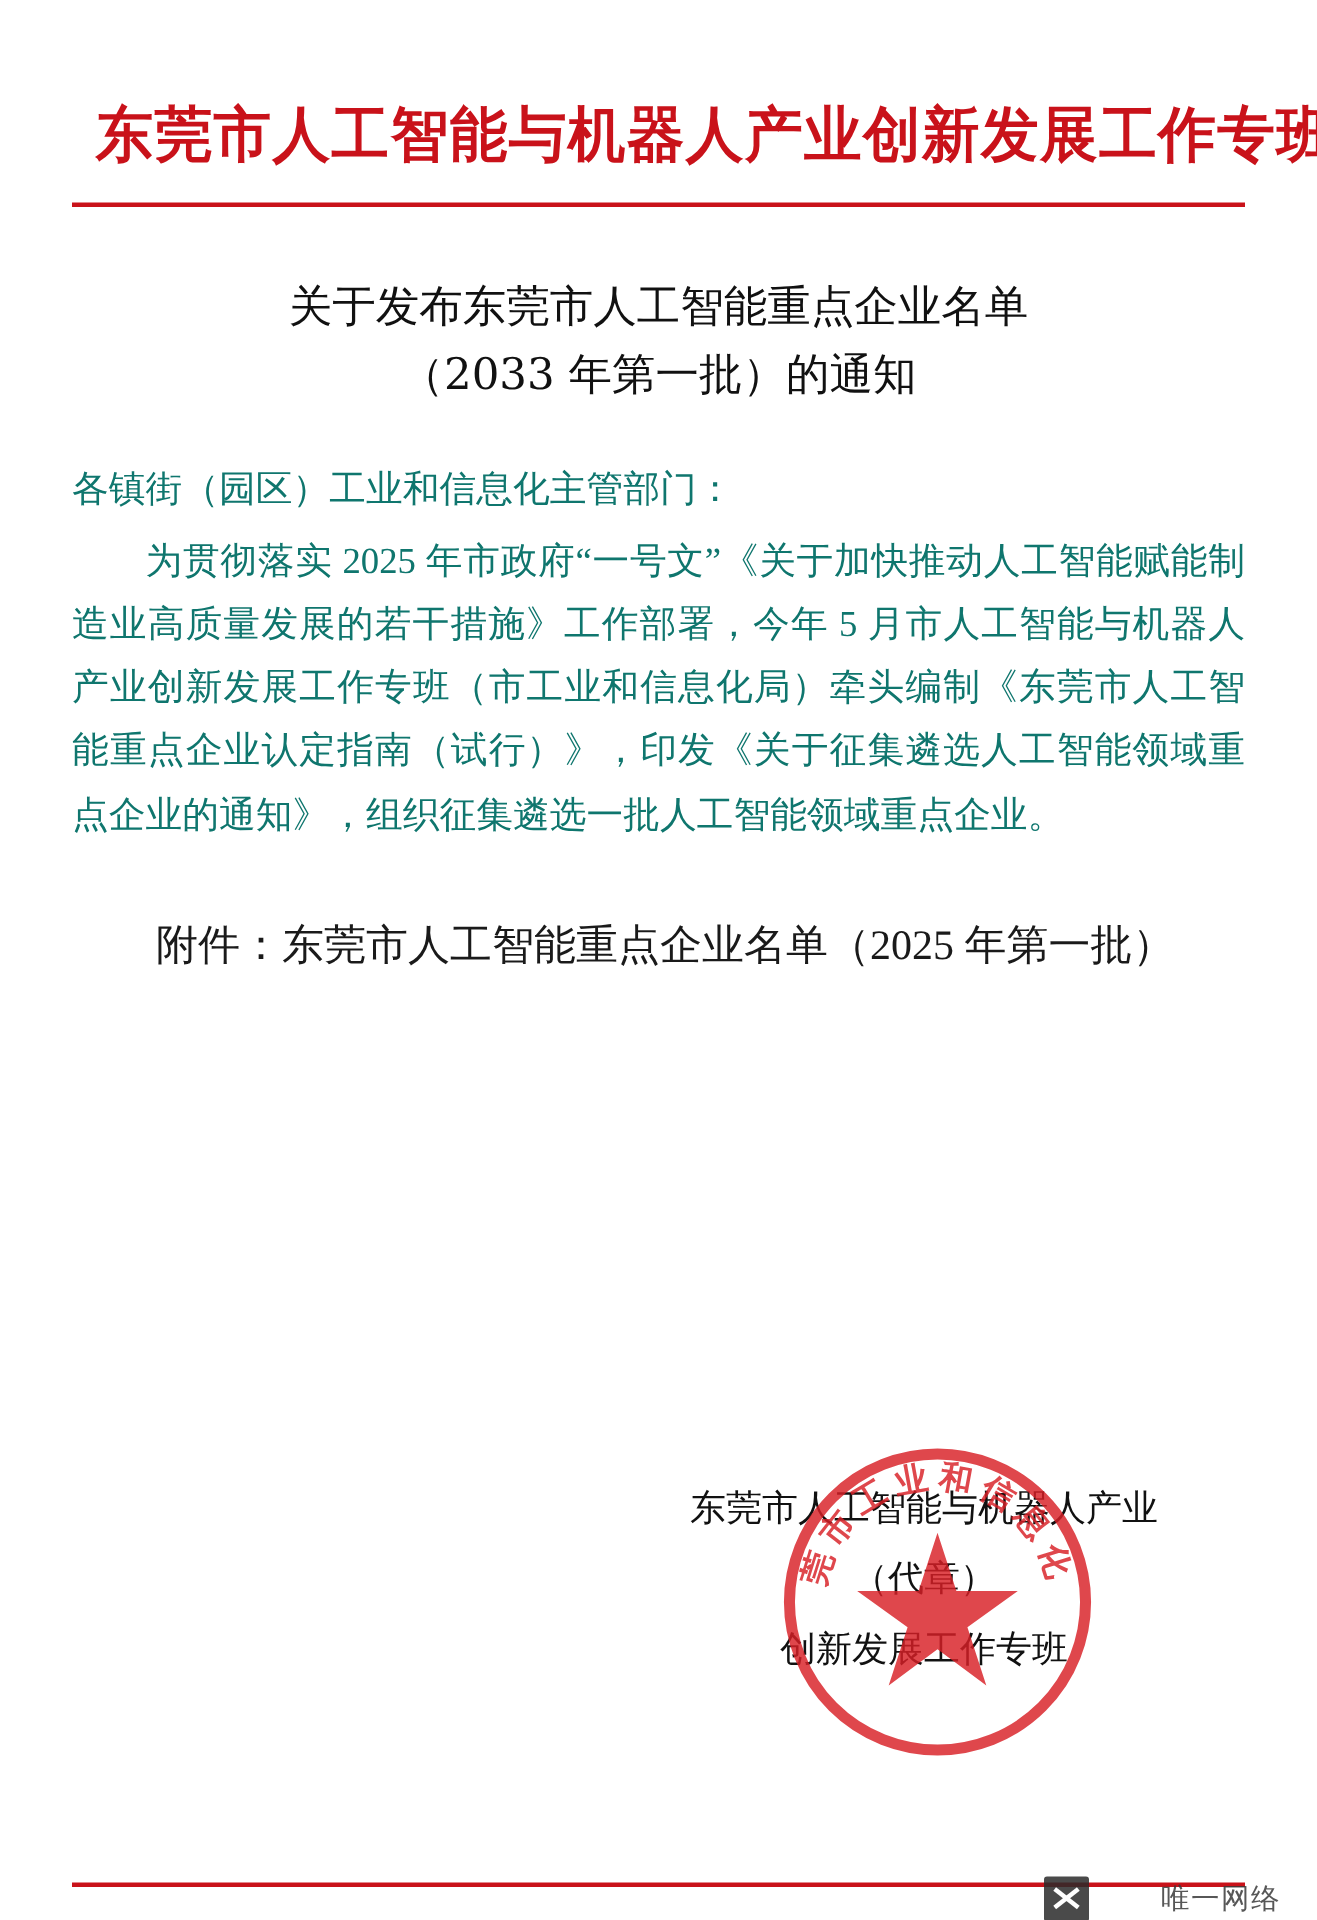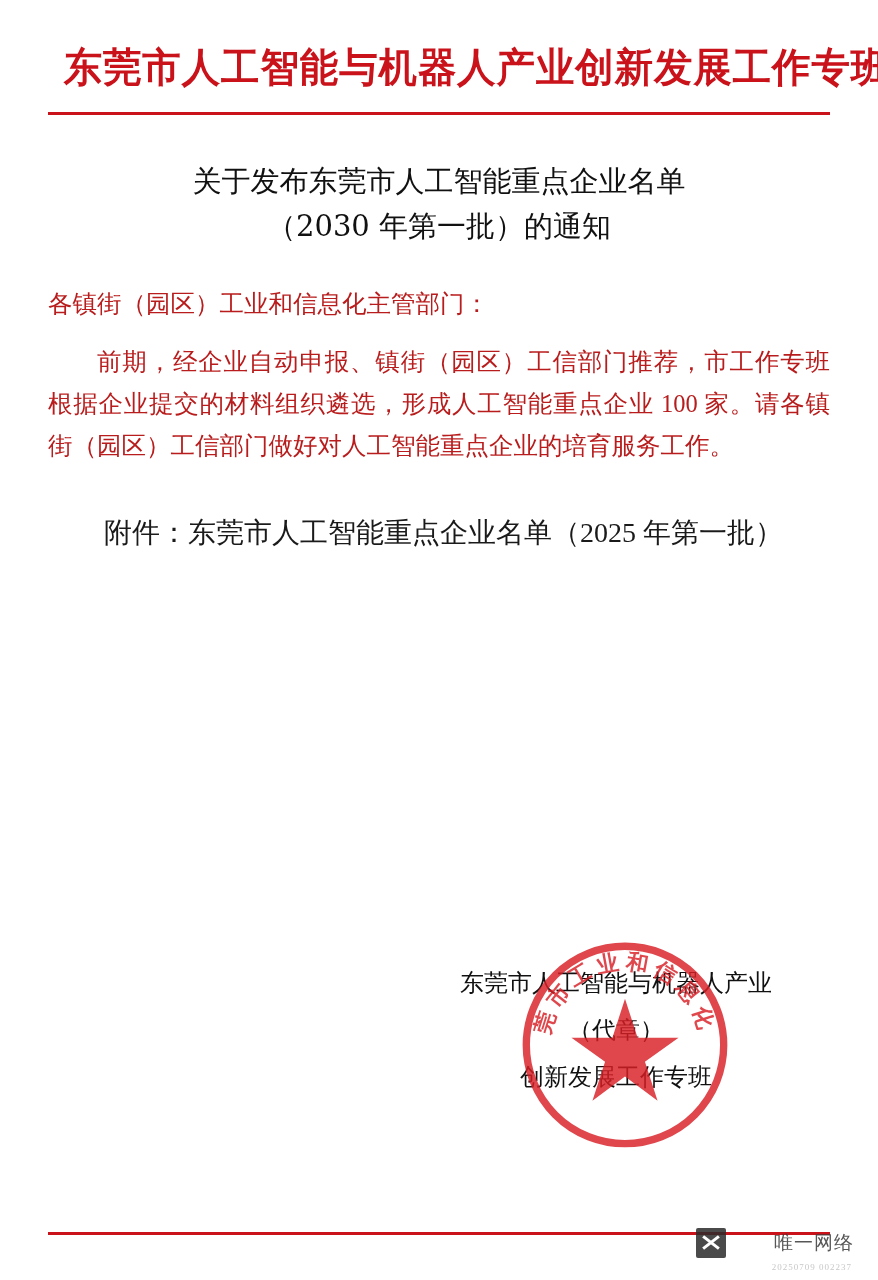--- a/index.html
+++ b/index.html
@@ -21,20 +21,21 @@
     width: 878px;
     height: 1280px;
     box-sizing: border-box;
     padding: 0 48px;
   }
 
   
   .letterhead {
     padding-top: 44px;
     text-align: center;
+    margin-top: 23px;
   }
   .letterhead-title {
     font-family: "DejaVu Serif", "Liberation Serif", serif;
     font-weight: bold;
     font-size: 40px;
     letter-spacing: 1px;
     color: #c9121a;
     line-height: 1.15;
     white-space: nowrap;
     transform: scaleX(0.96);
@@ -57,21 +58,21 @@
   }
   .doc-title .line {
     display: block;
   }
 
   
   .body-text {
     margin-top: 34px;
     font-size: 24.5px;
     line-height: 1.72;
-    color: #b91c1c;
+    color: #0f766e;
     text-align: justify;
     text-justify: inter-ideograph;
   }
   .body-text p {
     margin: 0 0 6px 0;
   }
   .p-indent {
     text-indent: 2em;
   }
   .p-gap {
@@ -173,26 +174,26 @@
 
 <div class="page">
 
   <div class="letterhead">
     <div class="letterhead-title">东莞市人工智能与机器人产业创新发展工作专班</div>
     <div class="letterhead-rule"></div>
   </div>
 
   <div class="doc-title">
     <span class="line">关于发布东莞市人工智能重点企业名单</span>
-    <span class="line">（2030 年第一批）的通知</span>
+    <span class="line">（2033 年第一批）的通知</span>
   </div>
 
   <div class="body-text">
     <p>各镇街（园区）工业和信息化主管部门：</p>
-    <p class="p-indent p-gap">前期，经企业自动申报、镇街（园区）工信部门推荐，市工作专班根据企业提交的材料组织遴选，形成人工智能重点企业 100 家。请各镇街（园区）工信部门做好对人工智能重点企业的培育服务工作。</p>
+    <p class="p-indent">为贯彻落实 2025 年市政府“一号文”《关于加快推动人工智能赋能制造业高质量发展的若干措施》工作部署，今年 5 月市人工智能与机器人产业创新发展工作专班（市工业和信息化局）牵头编制《东莞市人工智能重点企业认定指南（试行）》，印发《关于征集遴选人工智能领域重点企业的通知》，组织征集遴选一批人工智能领域重点企业。</p>
   </div>
 
   <div class="attachment">附件：东莞市人工智能重点企业名单（2025 年第一批）</div>
 
   <svg class="seal" viewBox="0 0 200 200">
     <circle cx="100" cy="100" r="94" fill="none" stroke="#d81f26" stroke-width="7"></circle>
     <polygon fill="#d81f26" points="100,56 112,93 151,93 119,116 131,153 100,130 69,153 81,116 49,93 88,93"></polygon>
     <path id="sealArc" d="M 100,100 m -72,0 a 72,72 0 1,1 144,0" fill="none"></path>
     <text font-family="DejaVu Serif, serif" font-size="21" font-weight="bold" fill="#d81f26" letter-spacing="5">
       <textPath href="#sealArc" startOffset="50%" text-anchor="middle">东莞市工业和信息化局</textPath>

